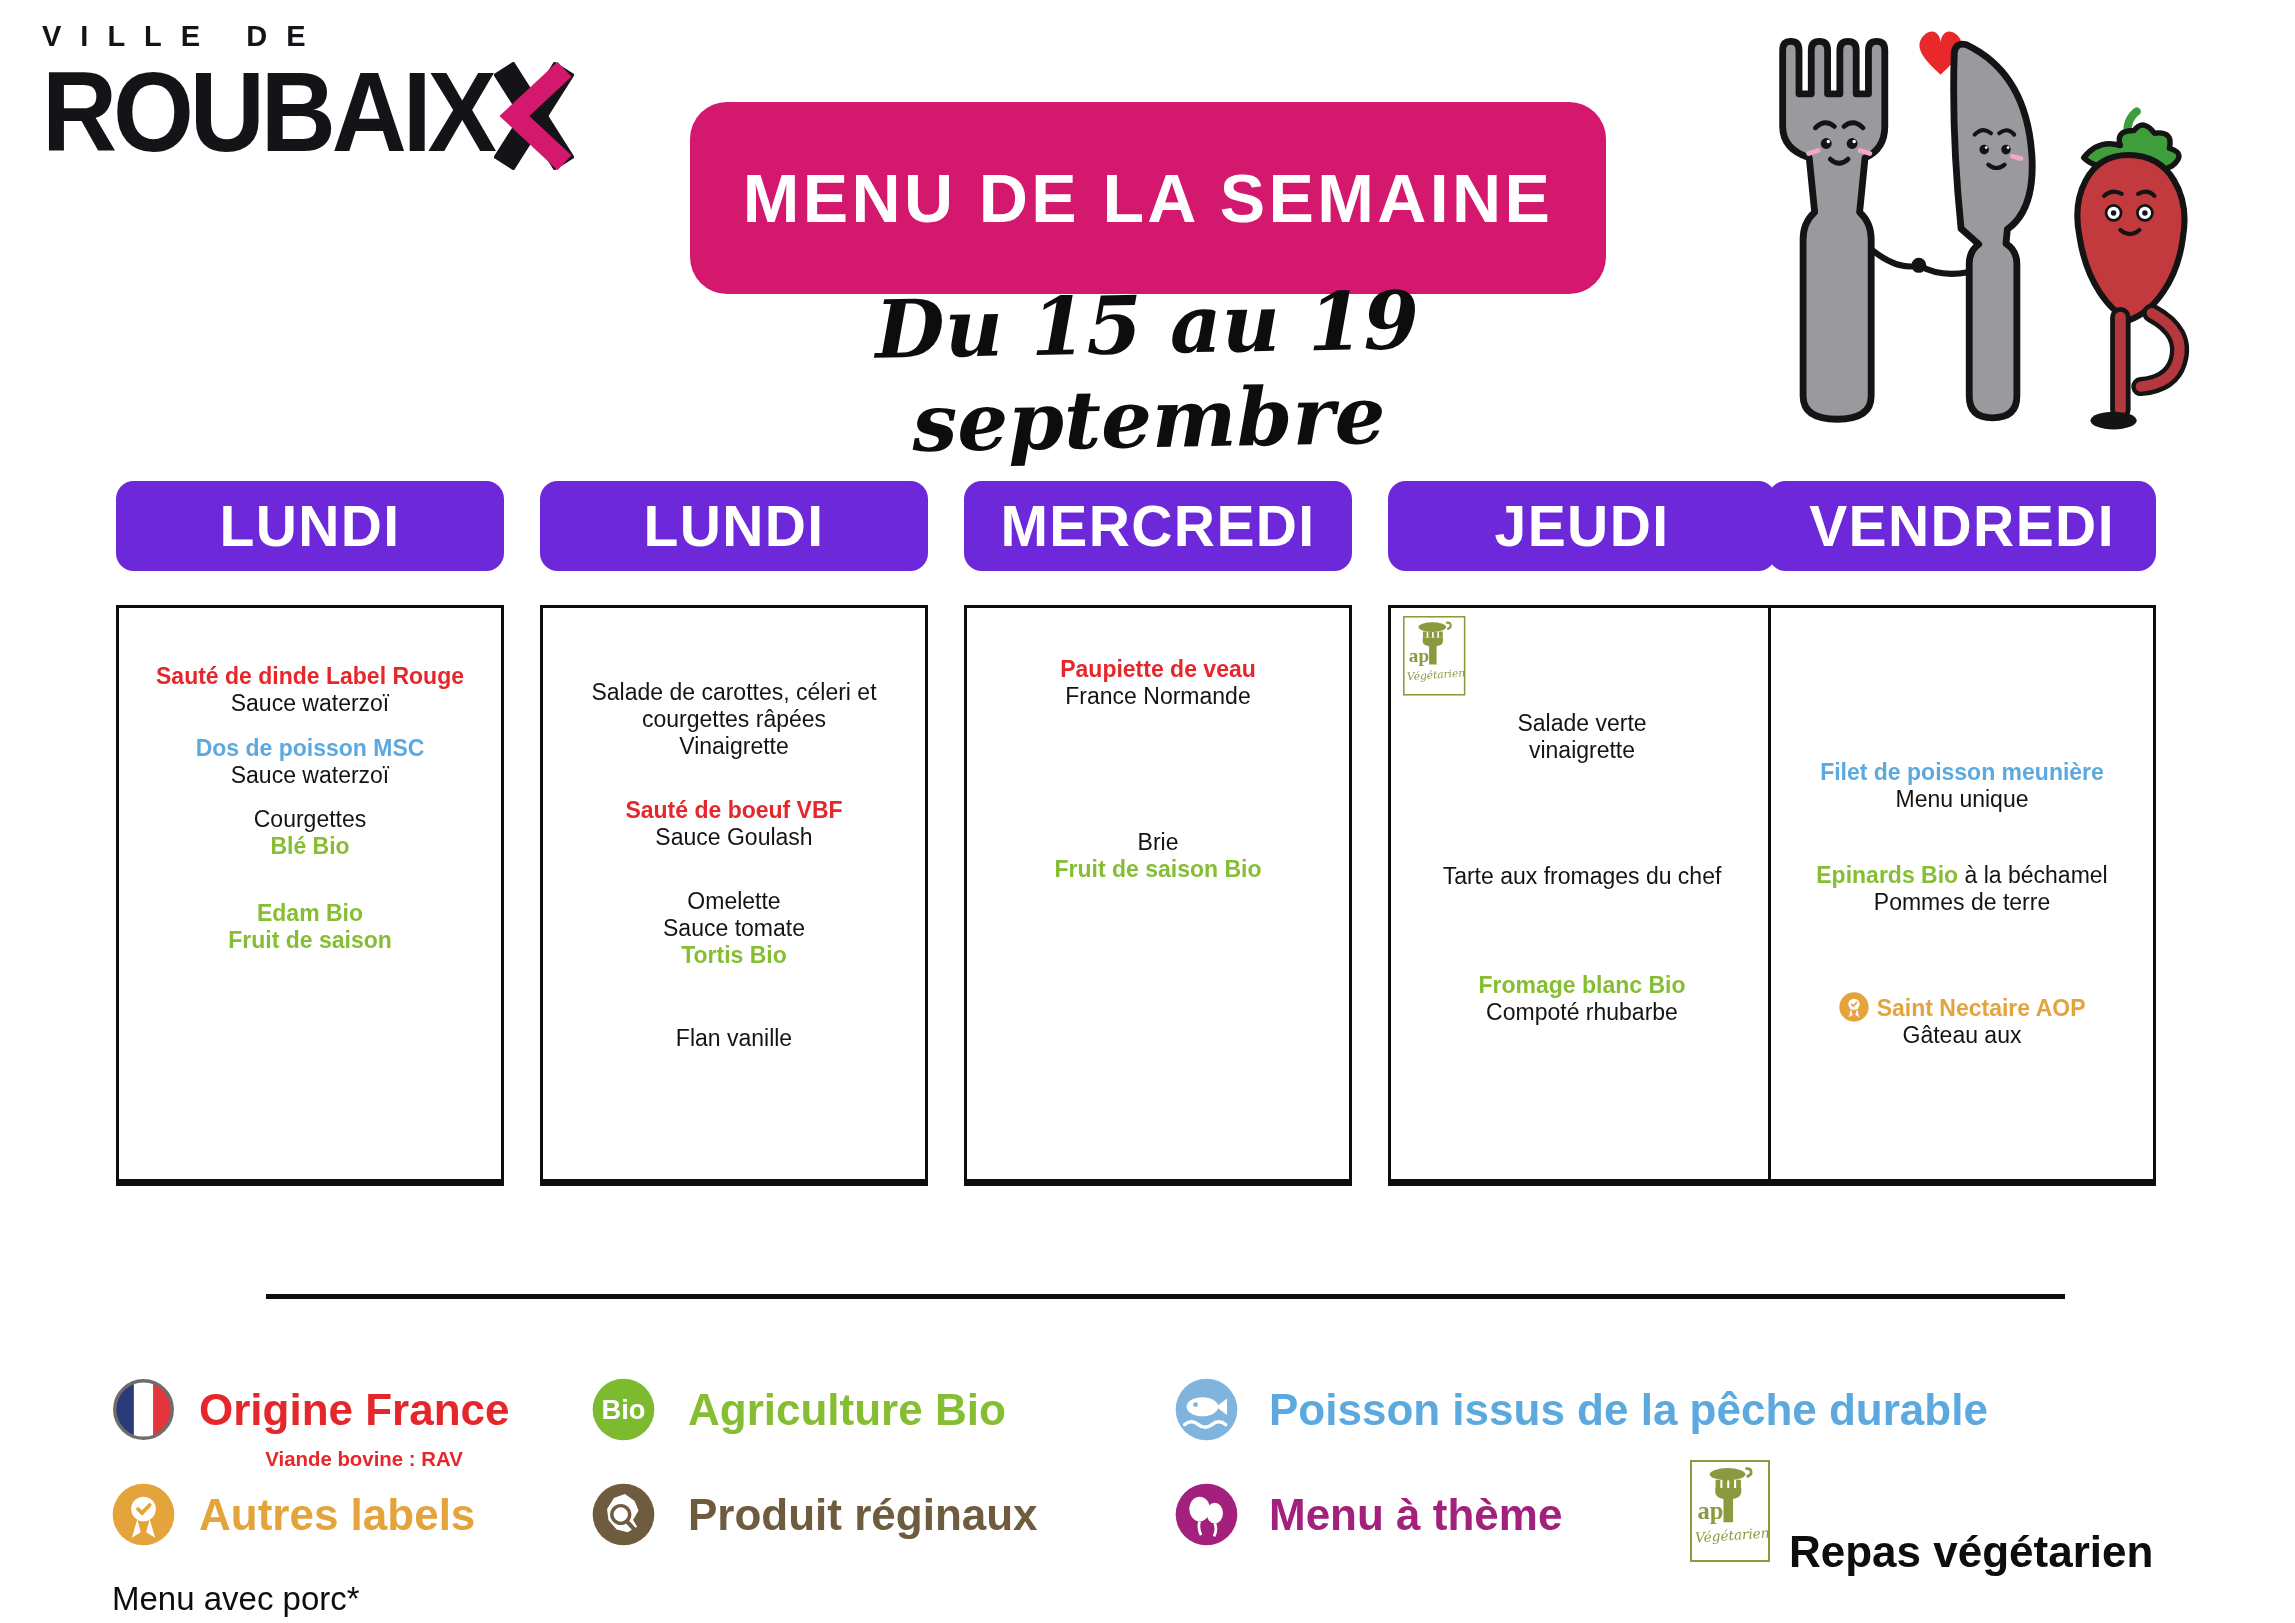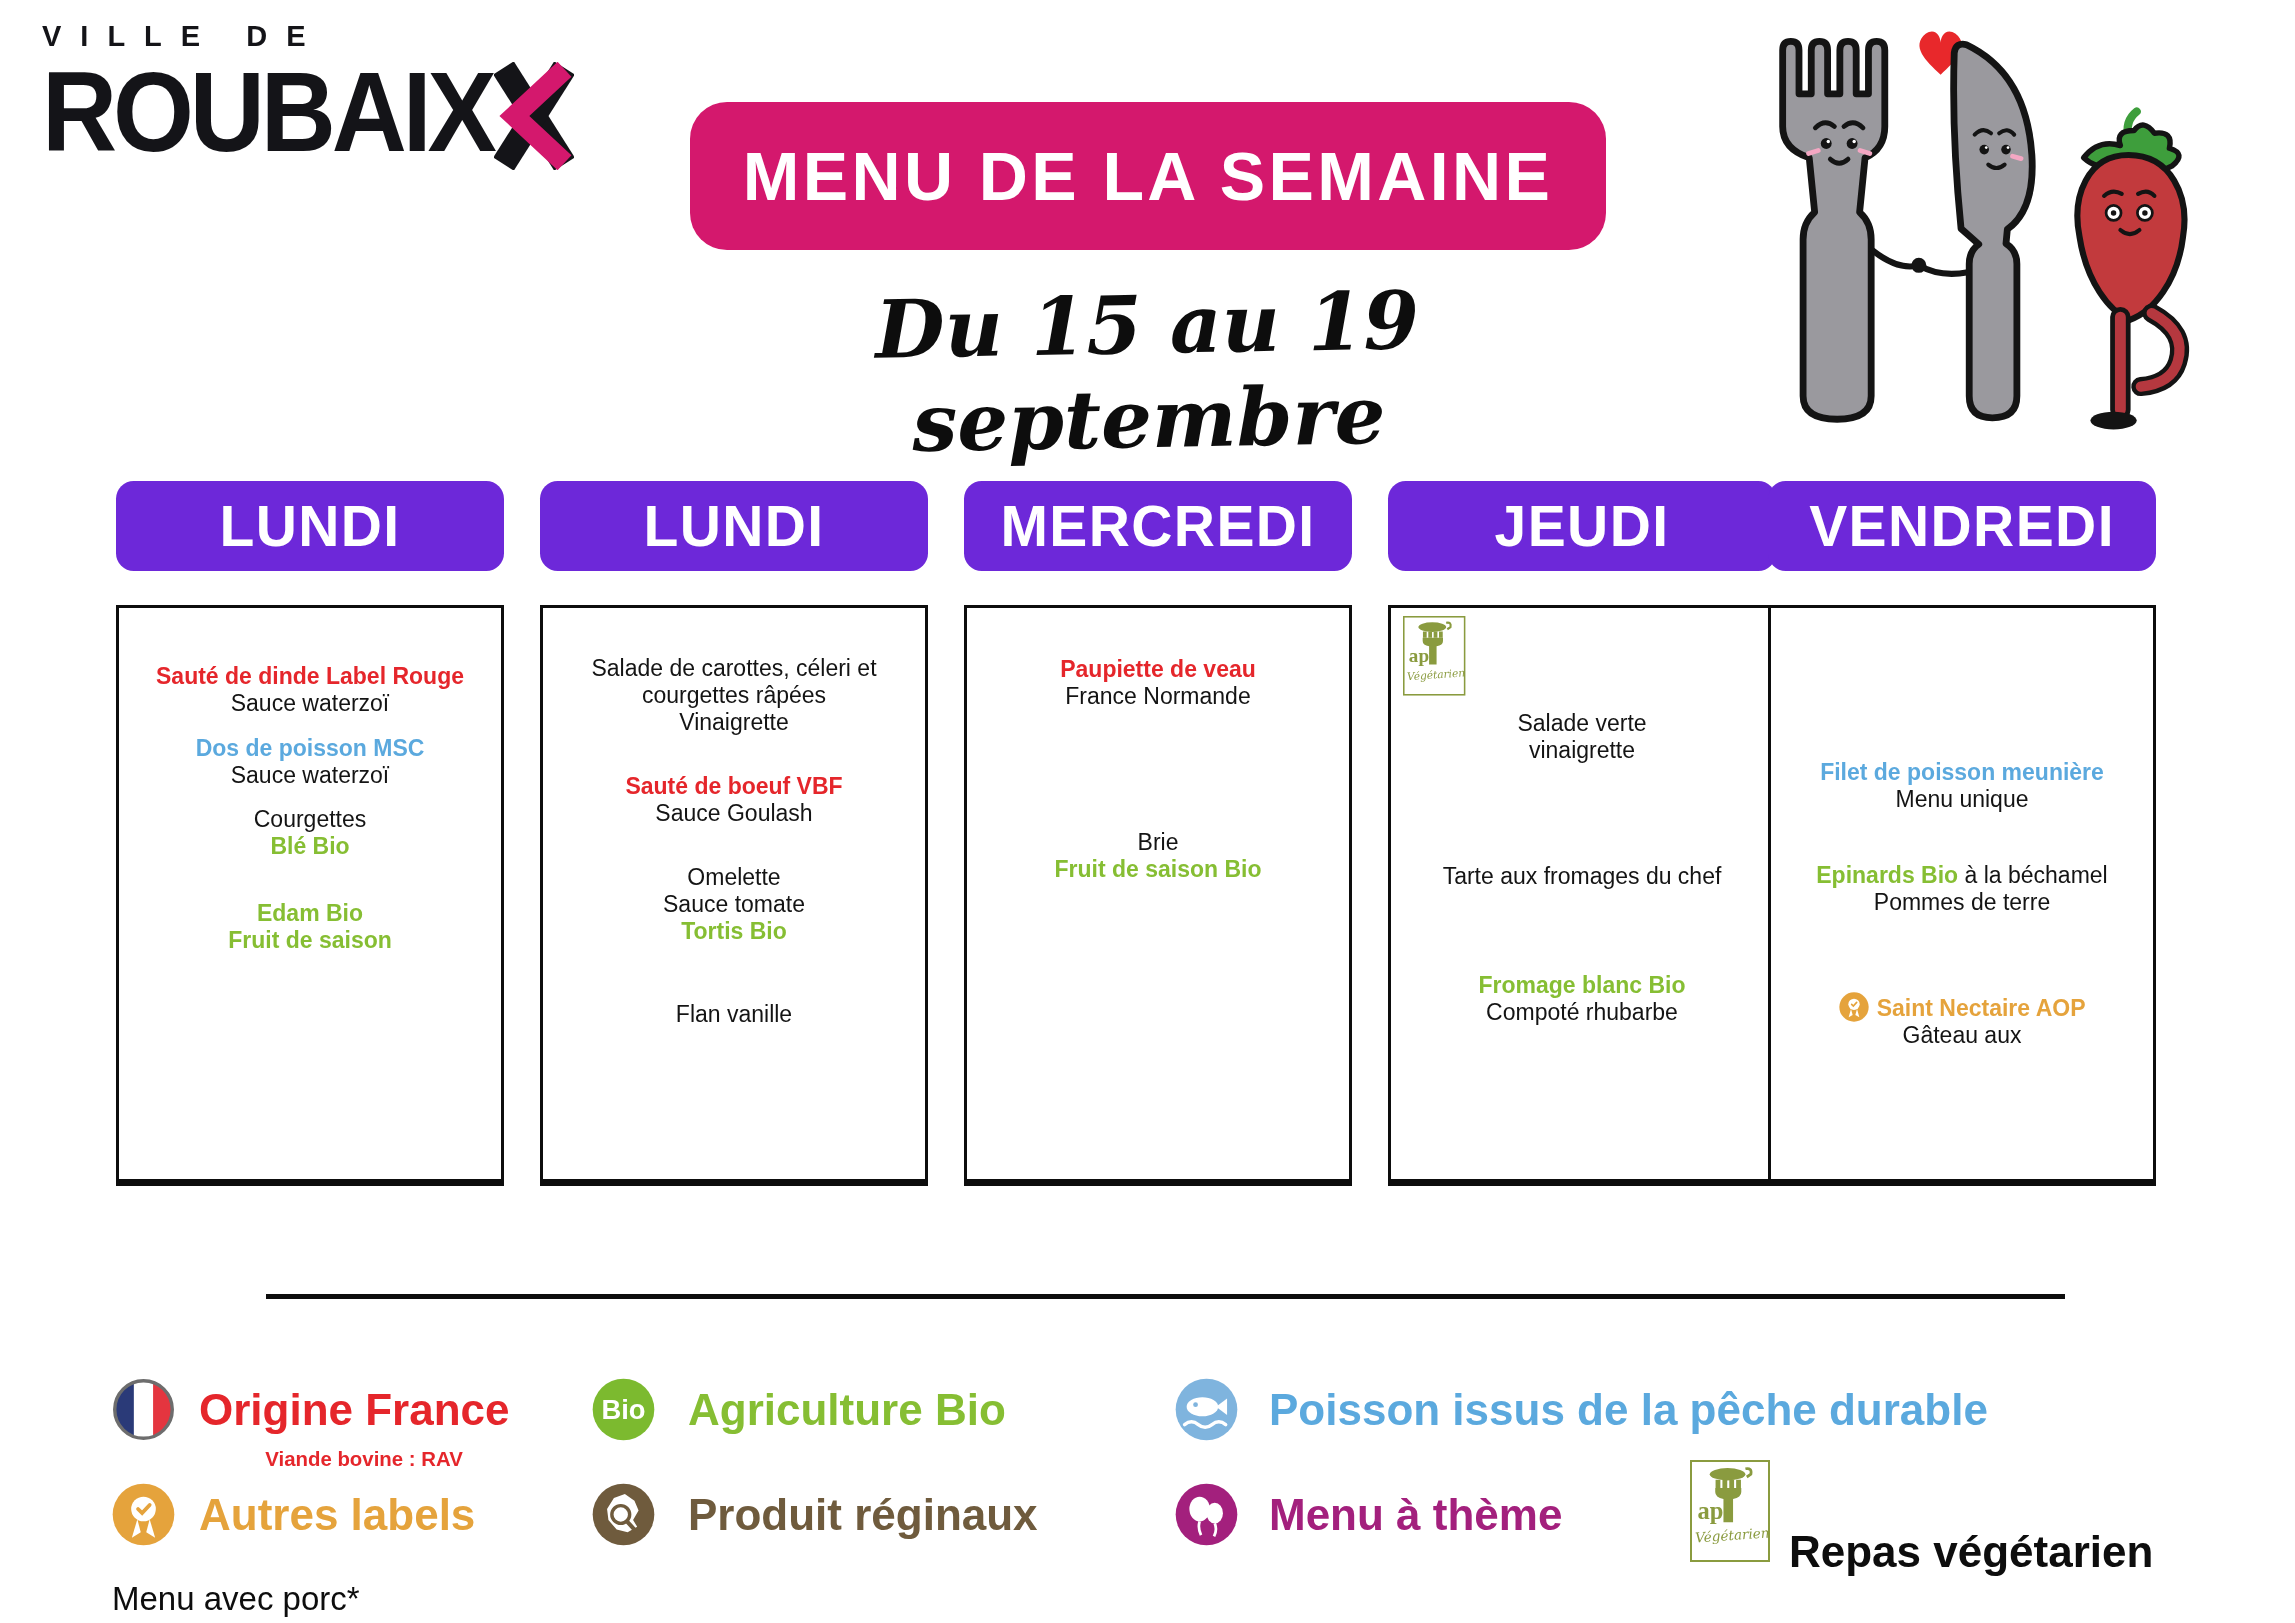--- a/index.html
+++ b/index.html
@@ -8,21 +8,21 @@
 
   
   .logo{position:absolute;left:42px;top:20.4px;}
   .logo-top{font-size:29px;font-weight:700;letter-spacing:19px;color:#141418;}
   .logo-row{display:flex;align-items:flex-start;margin-top:4.1px;}
   .logo-name{font-size:104px;font-weight:700;letter-spacing:-4.1px;color:#141418;
              transform:scaleY(1.08);transform-origin:top left;line-height:102px;}
   .logo-x{margin-left:1.4px;margin-top:4.1px;}
 
   
-  .banner{position:absolute;left:690px;top:102px;width:916px;height:148px;background:#D4186D;
+  .banner{position:absolute;left:690px;top:102px;width:916px;height:192px;background:#D4186D;
           border-radius:37px;display:flex;align-items:center;justify-content:center;}
   .banner-title{color:#ffffff;font-size:68px;font-weight:700;letter-spacing:3.4px;}
   .date-script{position:absolute;left:690px;top:278px;width:916px;text-align:center;
                font-family:"DejaVu Serif", serif;font-style:italic;font-weight:700;
                font-size:80px;color:#0d0d0d;transform:rotate(-1deg);}
 
   
   .day{position:absolute;top:481px;width:388px;}
   .day-header{height:90px;background:#6d28d9;border-radius:17.7px;display:flex;
               align-items:center;justify-content:center;}
@@ -150,21 +150,21 @@
       <div class="sp g58"></div>
       <p class="mi green b">Edam Bio</p>
       <p class="mi green b">Fruit de saison</p>
     </div>
   </section>
 
   <section class="day" style="left:540px">
     <div class="day-header">
       <span>LUNDI</span>
     </div>
-    <div class="day-box" style="padding-top:47px">
+    <div class="day-box" style="padding-top:71px">
       <p class="mi">Salade de carottes, céleri et courgettes râpées</p>
       <p class="mi">Vinaigrette</p>
       <div class="sp g55"></div>
       <p class="mi red b">Sauté de boeuf VBF</p>
       <p class="mi">Sauce Goulash</p>
       <div class="sp g55"></div>
       <p class="mi">Omelette</p>
       <p class="mi">Sauce tomate</p>
       <p class="mi green b">Tortis Bio</p>
       <div class="sp g82"></div>

